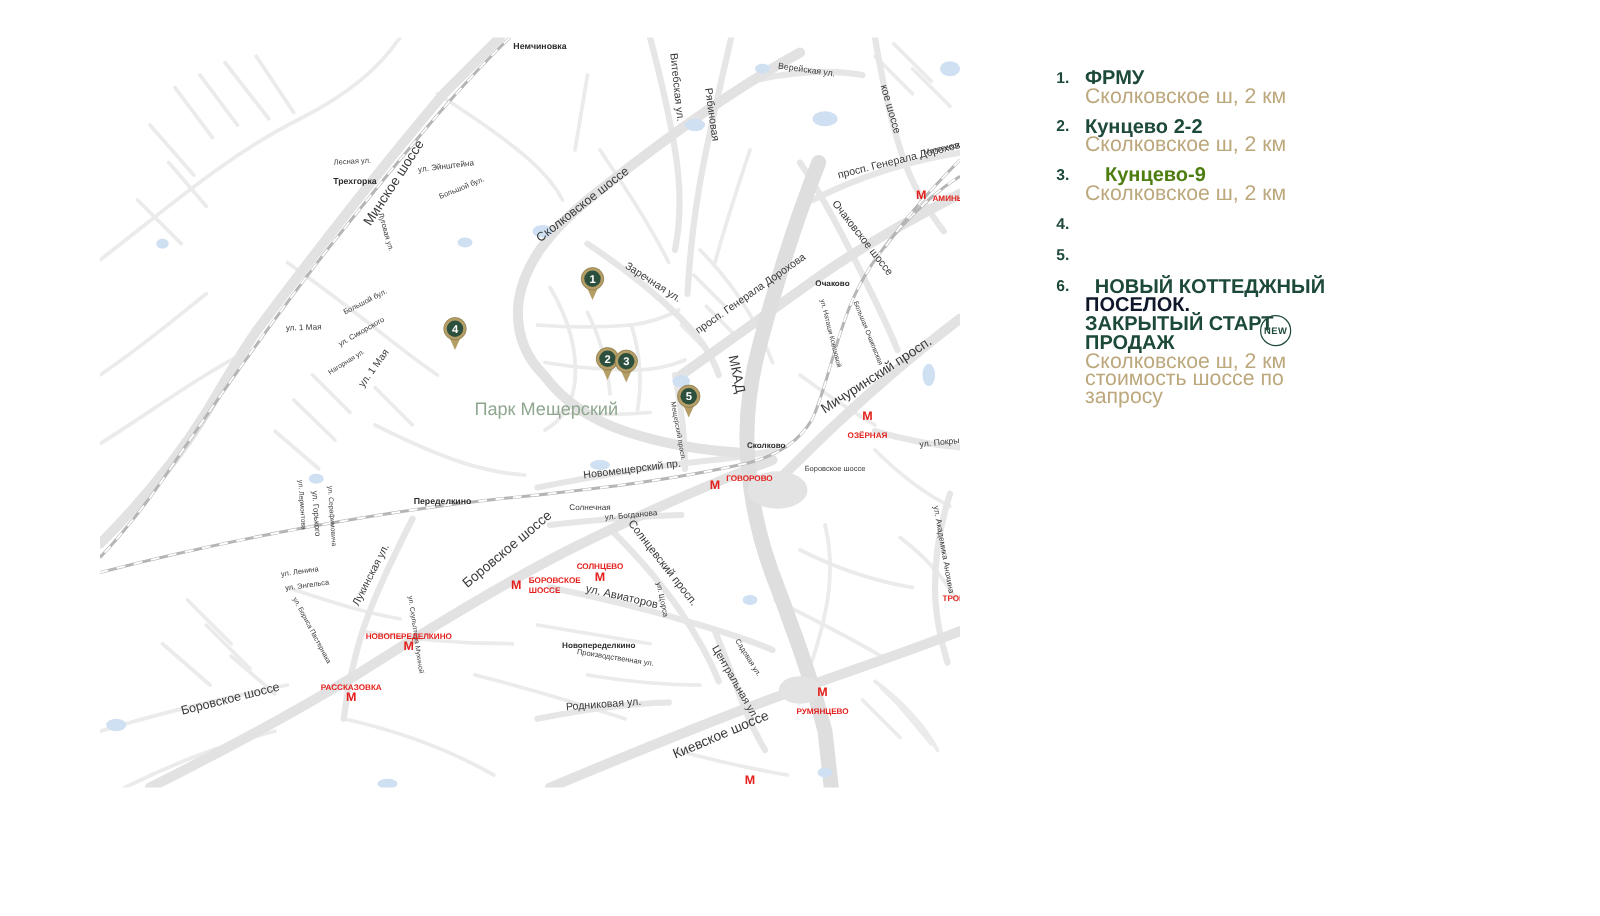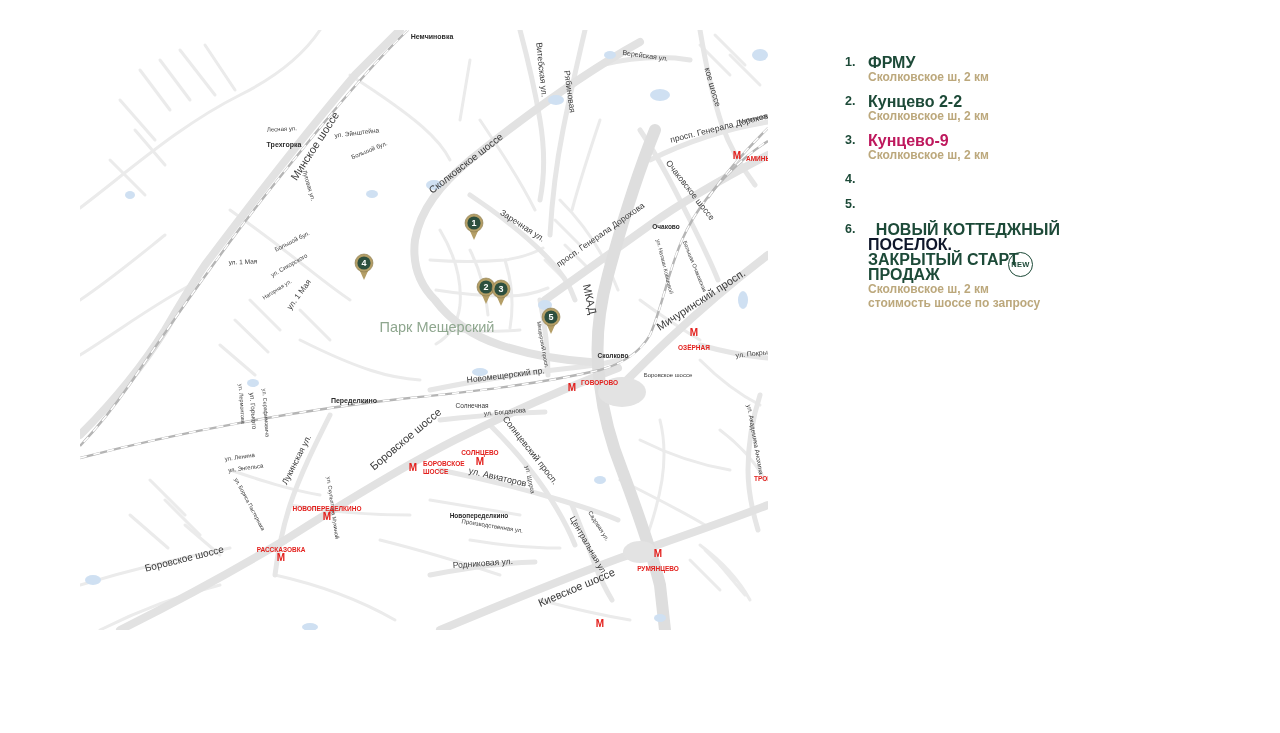--- a/index.html
+++ b/index.html
@@ -13,21 +13,21 @@
   .rd-mkad path{fill:none;stroke:#dedede;stroke-width:12;stroke-linecap:round;}
   .rail-base{fill:none;stroke:#b5b5b5;stroke-width:2.4;}
   .rail-dash{fill:none;stroke:#ffffff;stroke-width:1.5;stroke-dasharray:7 7;}
   .blob{fill:#e3e3e3;}
   
   #legend{position:absolute;left:845px;top:55px;width:215px;}
   .l-item{display:flex;margin-bottom:10px;}
   .l-num{width:23px;flex:0 0 23px;font-weight:bold;font-size:12.5px;line-height:15px;}
   .l-body{position:relative;width:192px;}
   .l-title{font-weight:bold;font-size:16px;line-height:15px;}
-  .l-sub{font-size:12px;line-height:14px;font-weight:bold;}
+  .l-sub{font-size:17px;line-height:14px;}
   .l-badge{position:absolute;left:140px;top:-4px;width:25px;height:25px;border-radius:50%;
            display:flex;align-items:center;justify-content:center;
            font-size:7.5px;font-weight:bold;letter-spacing:.4px;box-sizing:border-box;margin-top:34px;}
 </style>
 </head>
 <body>
 
 <div id="map-wrap">
 <svg id="map" viewBox="80 30 688 600" width="688" height="600" xmlns="http://www.w3.org/2000/svg">
 
@@ -298,21 +298,21 @@
     <div class="l-item">
       <div class="l-num" style="color: rgb(29, 74, 56);">2.</div>
       <div class="l-body">
         <div class="l-title" style="color: rgb(29, 74, 56);">Кунцево 2-2</div>
         <div class="l-sub" style="color: rgb(188, 168, 124);">Сколковское ш, 2 км</div>
       </div>
     </div>
     <div class="l-item">
       <div class="l-num" style="color: rgb(29, 74, 56);">3.</div>
       <div class="l-body">
-        <div class="l-title" style="color: #be185d;">Кунцево-9</div>
+        <div class="l-title" style="color: #4d7c0f; margin-left: 16px;">Кунцево-9</div>
         <div class="l-sub" style="color: rgb(188, 168, 124);">Сколковское ш, 2 км</div>
       </div>
     </div>
     <div class="l-item">
       <div class="l-num" style="color: rgb(29, 74, 56);">4.</div>
     </div>
     <div class="l-item">
       <div class="l-num" style="color: rgb(29, 74, 56);">5.</div>
     </div>
     <div class="l-item">

